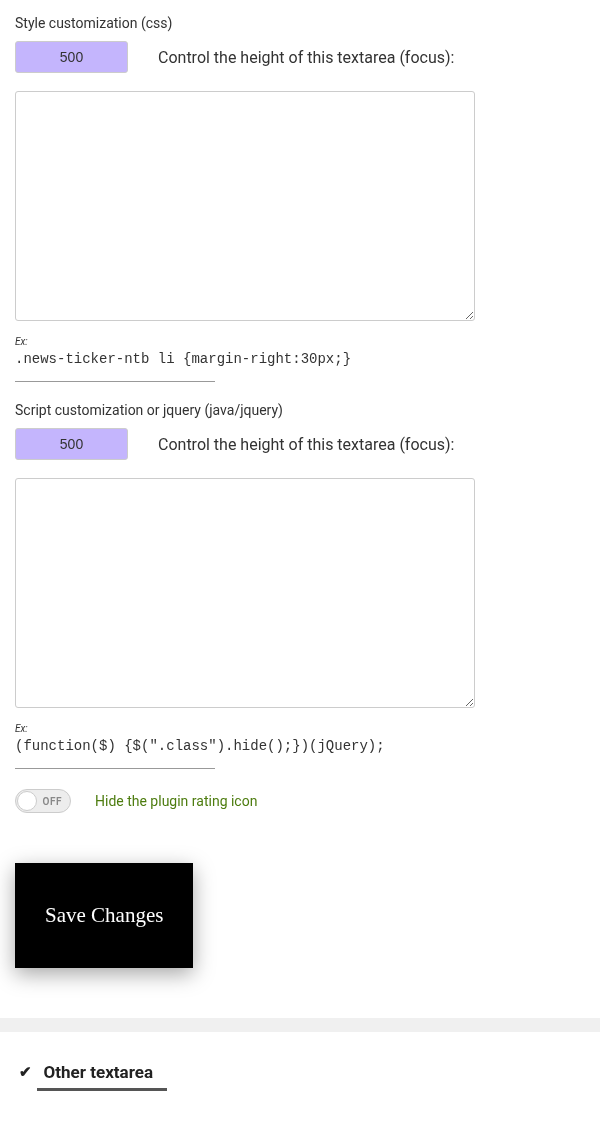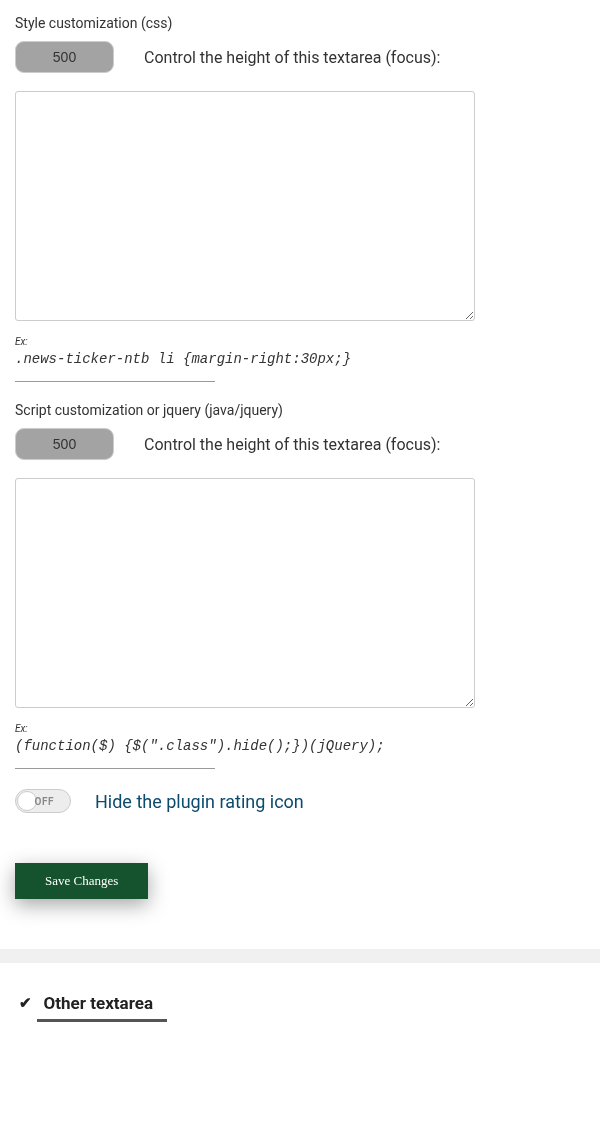--- a/index.html
+++ b/index.html
@@ -16,28 +16,28 @@
     color: #333;
     margin-bottom: 10px;
   }
   .height-row {
     display: flex;
     align-items: center;
     gap: 30px;
     margin-bottom: 18px;
   }
   .num-input {
-    width: 99px;
+    width: 113px;
     height: 32px;
     border: 1px solid #ccc;
-    border-radius: 9px;
+    border-radius: 3px;
     text-align: center;
     font-size: 14px;
     color: #333;
-    background: #a3a3a3;
+    background: #c4b5fd;
   }
   .height-row .hint {
     font-size: 16px;
     color: #333;
   }
   .textarea-box {
     width: 460px;
     height: 230px;
     border: 1px solid #ccc;
     border-radius: 3px;
@@ -50,21 +50,20 @@
     margin-bottom: 12px;
   }
   .example-label {
     font-style: italic;
     font-size: 10px;
     color: #333;
     margin-bottom: 4px;
   }
   .example-code {
     font-family: "Courier New", monospace;
-    font-style: italic;
     font-size: 14px;
     color: #333;
     margin-bottom: 14px;
     white-space: pre;
   }
   hr.sep {
     border: none;
     border-top: 1px solid #999;
     width: 200px;
     margin: 14px 0 20px 0;
@@ -92,36 +91,36 @@
     height: 20px;
     background: #fff;
     border: 1px solid #ccc;
     border-radius: 50%;
     position: absolute;
     left: 1px;
     top: 1px;
   }
   .toggle .toggle-text {
     position: absolute;
-    right: 16px;
+    right: 8px;
     font-size: 10px;
     font-weight: 600;
     color: #888;
     letter-spacing: 0.5px;
   }
   .toggle-row .hint {
-    font-size: 18px;
-    color: #0c4a6e;
+    font-size: 14px;
+    color: #4d7c0f;
   }
   .save-btn {
-    background: #14532d;
+    background: #000000;
     color: #fff;
     border: none;
-    padding: 10px 30px;
-    font-size: 13px;
+    padding: 40px 30px;
+    font-size: 21px;
     font-family: Georgia, serif;
     cursor: pointer;
     box-shadow: 0 6px 20px rgba(0,0,0,0.35);
     margin-bottom: 50px;
   }
   .footer-spacer {
     margin: 0 -15px 30px -15px;
     height: 14px;
     background: #f0f0f0;
   }

